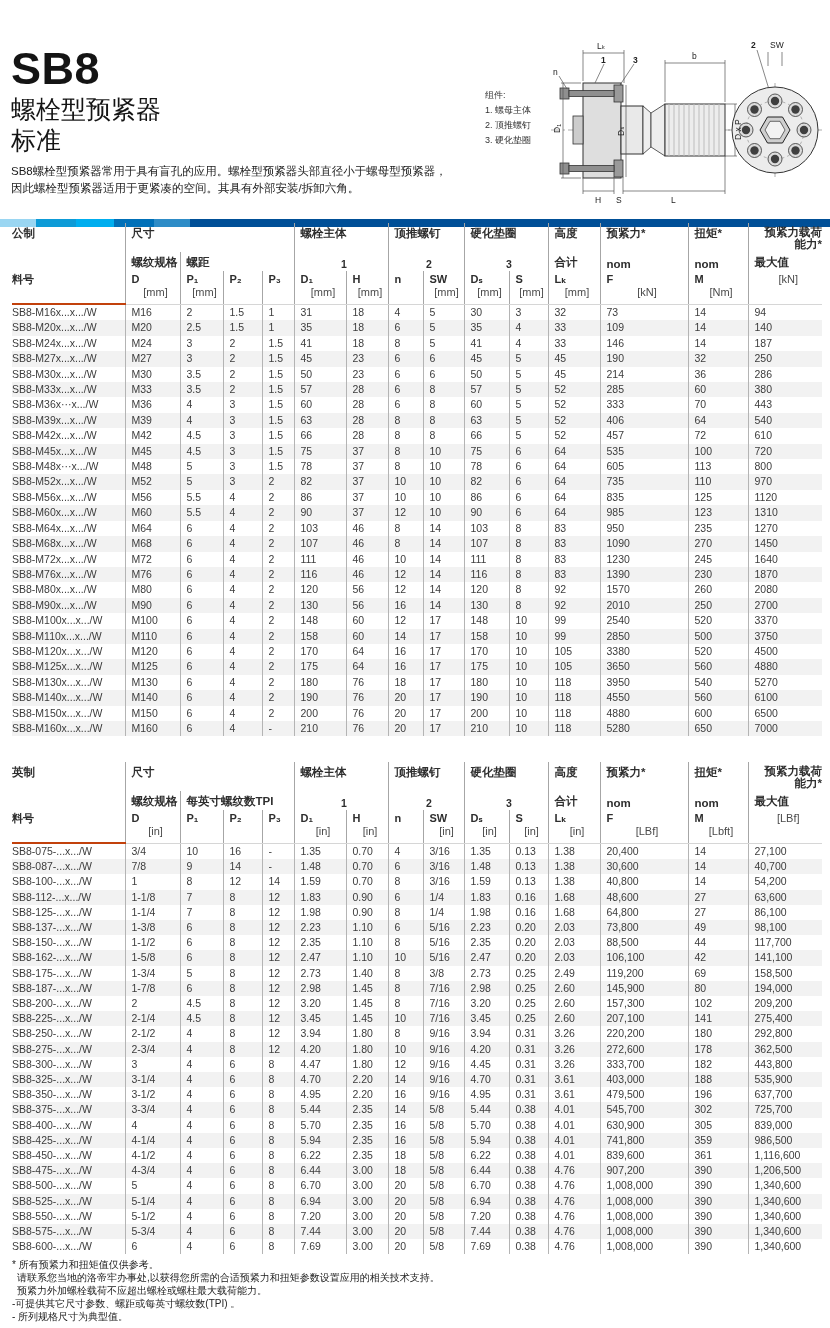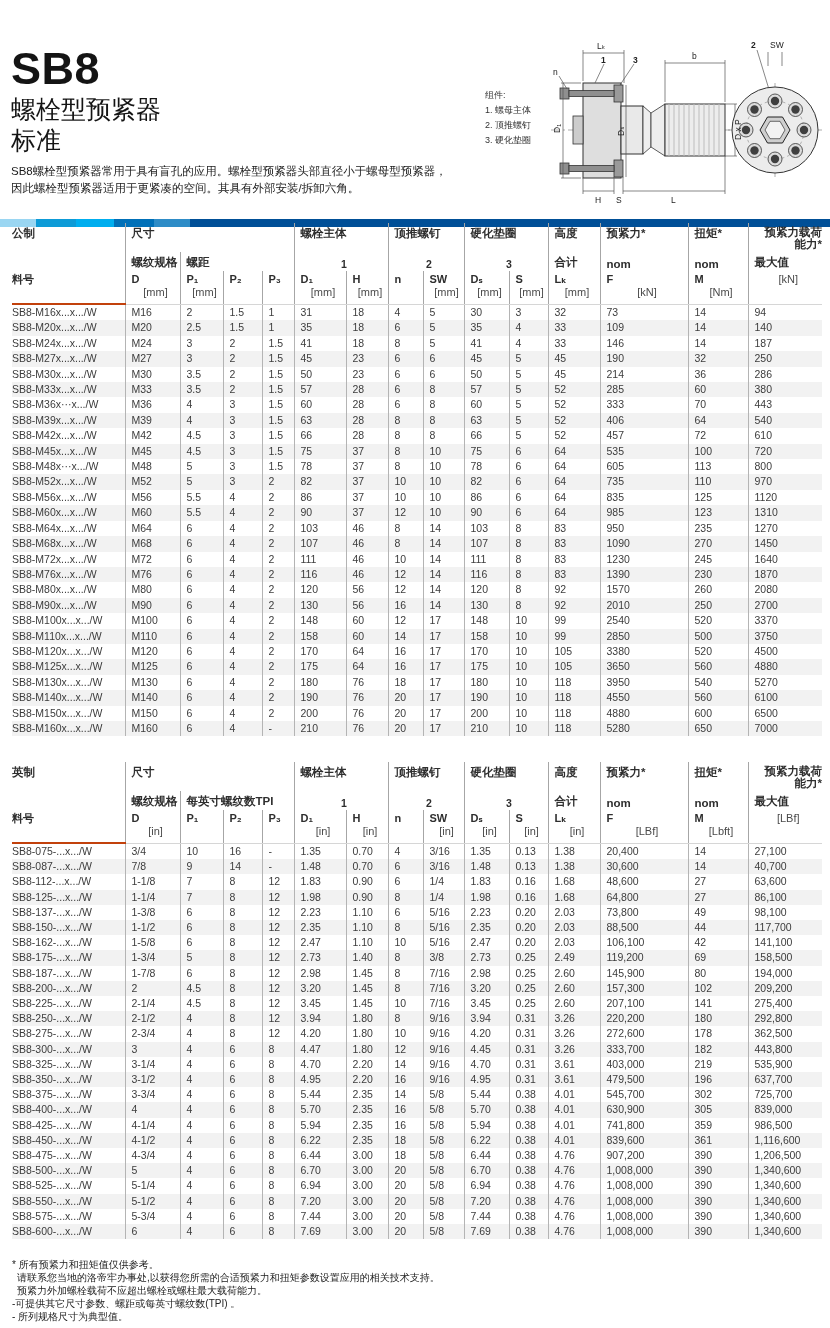--- a/index.html
+++ b/index.html
@@ -909,20 +909,37 @@
           <td>6</td>
           <td>3/16</td>
           <td>1.48</td>
           <td>0.13</td>
           <td>1.38</td>
           <td>30,600</td>
           <td>14</td>
           <td>40,700</td>
         </tr>
         <tr>
+          <td>SB8-100-...x.../W</td>
+          <td>1</td>
+          <td>8</td>
+          <td>12</td>
+          <td>14</td>
+          <td>1.59</td>
+          <td>0.70</td>
+          <td>8</td>
+          <td>3/16</td>
+          <td>1.59</td>
+          <td>0.13</td>
+          <td>1.38</td>
+          <td>40,800</td>
+          <td>14</td>
+          <td>54,200</td>
+        </tr>
+        <tr>
           <td>SB8-112-...x.../W</td>
           <td>1-1/8</td>
           <td>7</td>
           <td>8</td>
           <td>12</td>
           <td>1.83</td>
           <td>0.90</td>
           <td>6</td>
           <td>1/4</td>
           <td>1.83</td>
@@ -1126,21 +1143,21 @@
           <td>6</td>
           <td>8</td>
           <td>4.70</td>
           <td>2.20</td>
           <td>14</td>
           <td>9/16</td>
           <td>4.70</td>
           <td>0.31</td>
           <td>3.61</td>
           <td>403,000</td>
-          <td>219</td>
+          <td>188</td>
           <td>535,900</td>
         </tr>
         <tr>
           <td>SB8-350-...x.../W</td>
           <td>3-1/2</td>
           <td>4</td>
           <td>6</td>
           <td>8</td>
           <td>4.95</td>
           <td>2.20</td>

